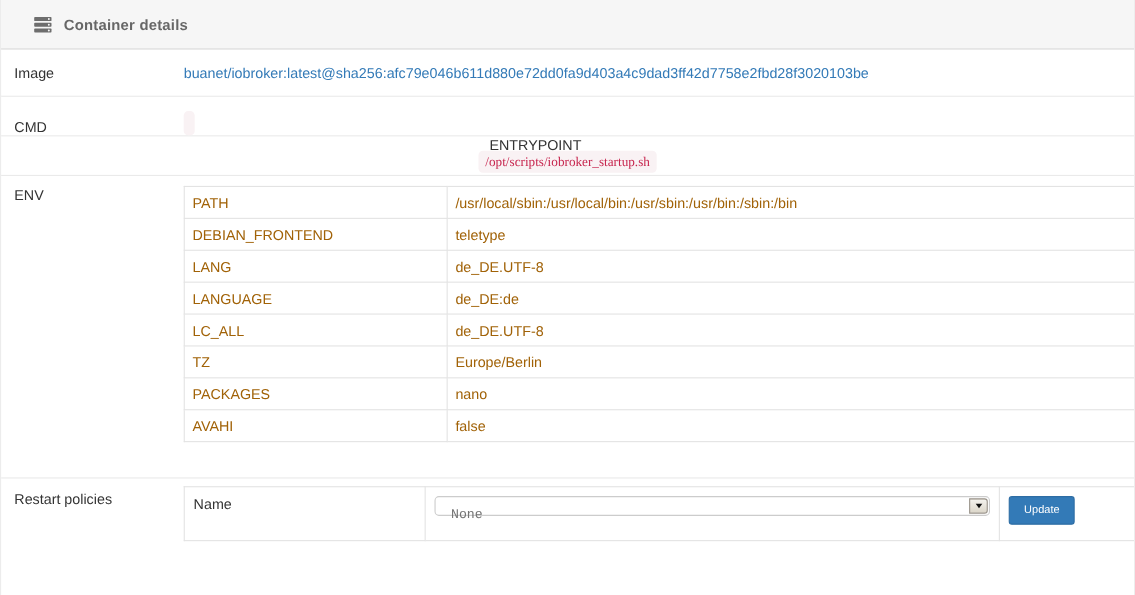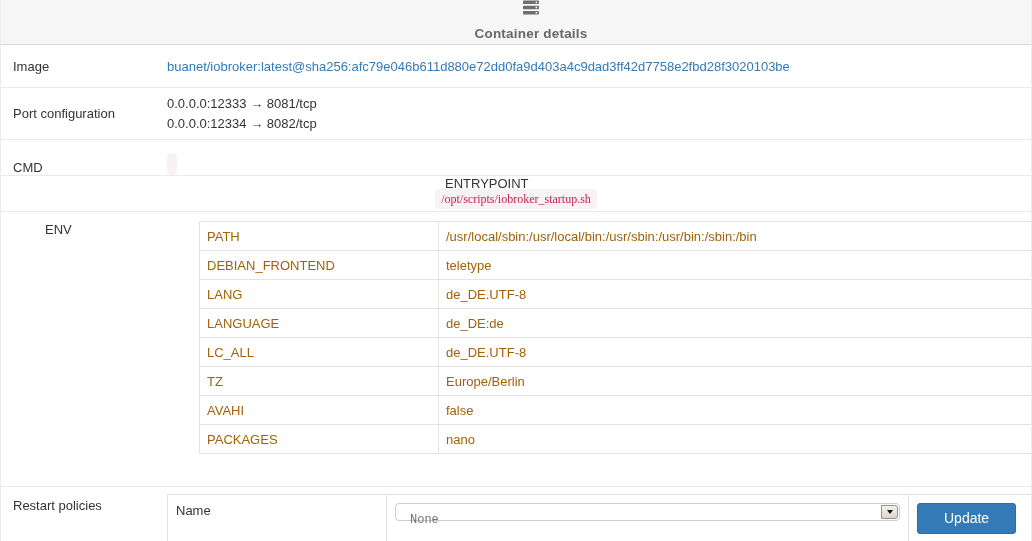--- a/index.html
+++ b/index.html
@@ -5,36 +5,36 @@
   * { margin:0; padding:0; box-sizing:border-box; }
   html,body { background:#fff; }
   .page {
     position:relative; width:1032px; height:541px; overflow:hidden;
     background:#fff; border-left:1px solid #ececec; border-right:1px solid #ececec;
     font-family:"Liberation Sans", sans-serif; font-size:13px; color:#333;
   }
   
   .widget-header {
     height:45px; background:#f6f6f6; border-bottom:1px solid #d9d9d9;
-    display:flex; align-items:center; padding-left:30px; gap:11px;flex-direction:column;
+    display:flex; align-items:center; padding-left:30px; gap:11px;
   }
   .widget-header .title { font-weight:bold; font-size:13.5px; color:#676767; letter-spacing:.2px; }
   .server-icon { color:#6e6e6e; display:inline-flex; }
 
   
   .detail-row { display:flex; border-bottom:1px solid #eaeaea; align-items:center; }
   .detail-row.top { align-items:flex-start; }
   .detail-label { flex:none; width:166px; padding-left:12px; color:#333; }
   .detail-value { flex:1 1 auto; min-width:0; }
 
   .row-image { height:43px; }
   .row-ports { height:52px; }
   .row-cmd { height:36px;align-items:flex-end; }
   .row-entrypoint { height:36px;flex-direction:column; }
-  .row-env { height:275px;padding-left:32px; }
+  .row-env { height:275px; }
   .row-restart { border-bottom:none; height:54px; }
   .row-env .detail-label { padding-top:10px; }
   .row-restart .detail-label { padding-top:11px; }
 
   .link { color:#337ab7; text-decoration:none; cursor:pointer; }
   .port-line { line-height:20px; }
 
   .code {
     font-family:Liberation Serif, serif; font-size:12px;
     color:#c7254e; background:#f9f2f4; border-radius:4px; padding:3px 6px;
@@ -65,21 +65,21 @@
     border:1px solid #99938a; border-radius:0 3px 3px 0;
     display:flex; align-items:center; justify-content:center;
   }
   .select-arrow-box .tri {
     width:0; height:0;
     border-left:3.5px solid transparent; border-right:3.5px solid transparent;
     border-top:4px solid #101010;
   }
   .btn-update {
     background:#337ab7; border:1px solid #2e6da4; color:#fff;
-    border-radius:3px; padding:6px 26px 7px; font-size:14px;
+    border-radius:3px; padding:6px 13px 7px; font-size:10px;
     font-family:"Liberation Sans", sans-serif; cursor:pointer;
   }
 </style>
 </head>
 <body>
 
 <div class="page">
 
   <div class="widget-header">
     <span class="server-icon">
@@ -95,27 +95,20 @@
     <span class="title">Container details</span>
   </div>
 
   <div class="detail-row row-image">
     <div class="detail-label">Image</div>
     <div class="detail-value">
       <a class="link">buanet/iobroker:latest@sha256:afc79e046b611d880e72dd0fa9d403a4c9dad3ff42d7758e2fbd28f3020103be</a>
     </div>
   </div>
 
-  <div class="detail-row row-ports">
-    <div class="detail-label">Port configuration</div>
-    <div class="detail-value">
-      <div class="port-line">0.0.0.0:12333 → 8081/tcp</div>
-      <div class="port-line">0.0.0.0:12334 → 8082/tcp</div>
-    </div>
-  </div>
 
   <div class="detail-row row-cmd">
     <div class="detail-label">CMD</div>
     <div class="detail-value">
       <span class="code-empty"></span>
     </div>
   </div>
 
   <div class="detail-row row-entrypoint">
     <div class="detail-label">ENTRYPOINT</div>
@@ -147,26 +140,26 @@
           </tr>
           <tr>
             <td class="env-key">LC_ALL</td>
             <td>de_DE.UTF-8</td>
           </tr>
           <tr>
             <td class="env-key">TZ</td>
             <td>Europe/Berlin</td>
           </tr>
           <tr>
+            <td class="env-key">PACKAGES</td>
+            <td>nano</td>
+          </tr>
+          <tr>
             <td class="env-key">AVAHI</td>
             <td>false</td>
-          </tr>
-          <tr>
-            <td class="env-key">PACKAGES</td>
-            <td>nano</td>
           </tr>
         </tbody>
       </table>
     </div>
   </div>
 
   <div class="detail-row row-restart top">
     <div class="detail-label">Restart policies</div>
     <div class="detail-value">
       <table class="restart-table">

